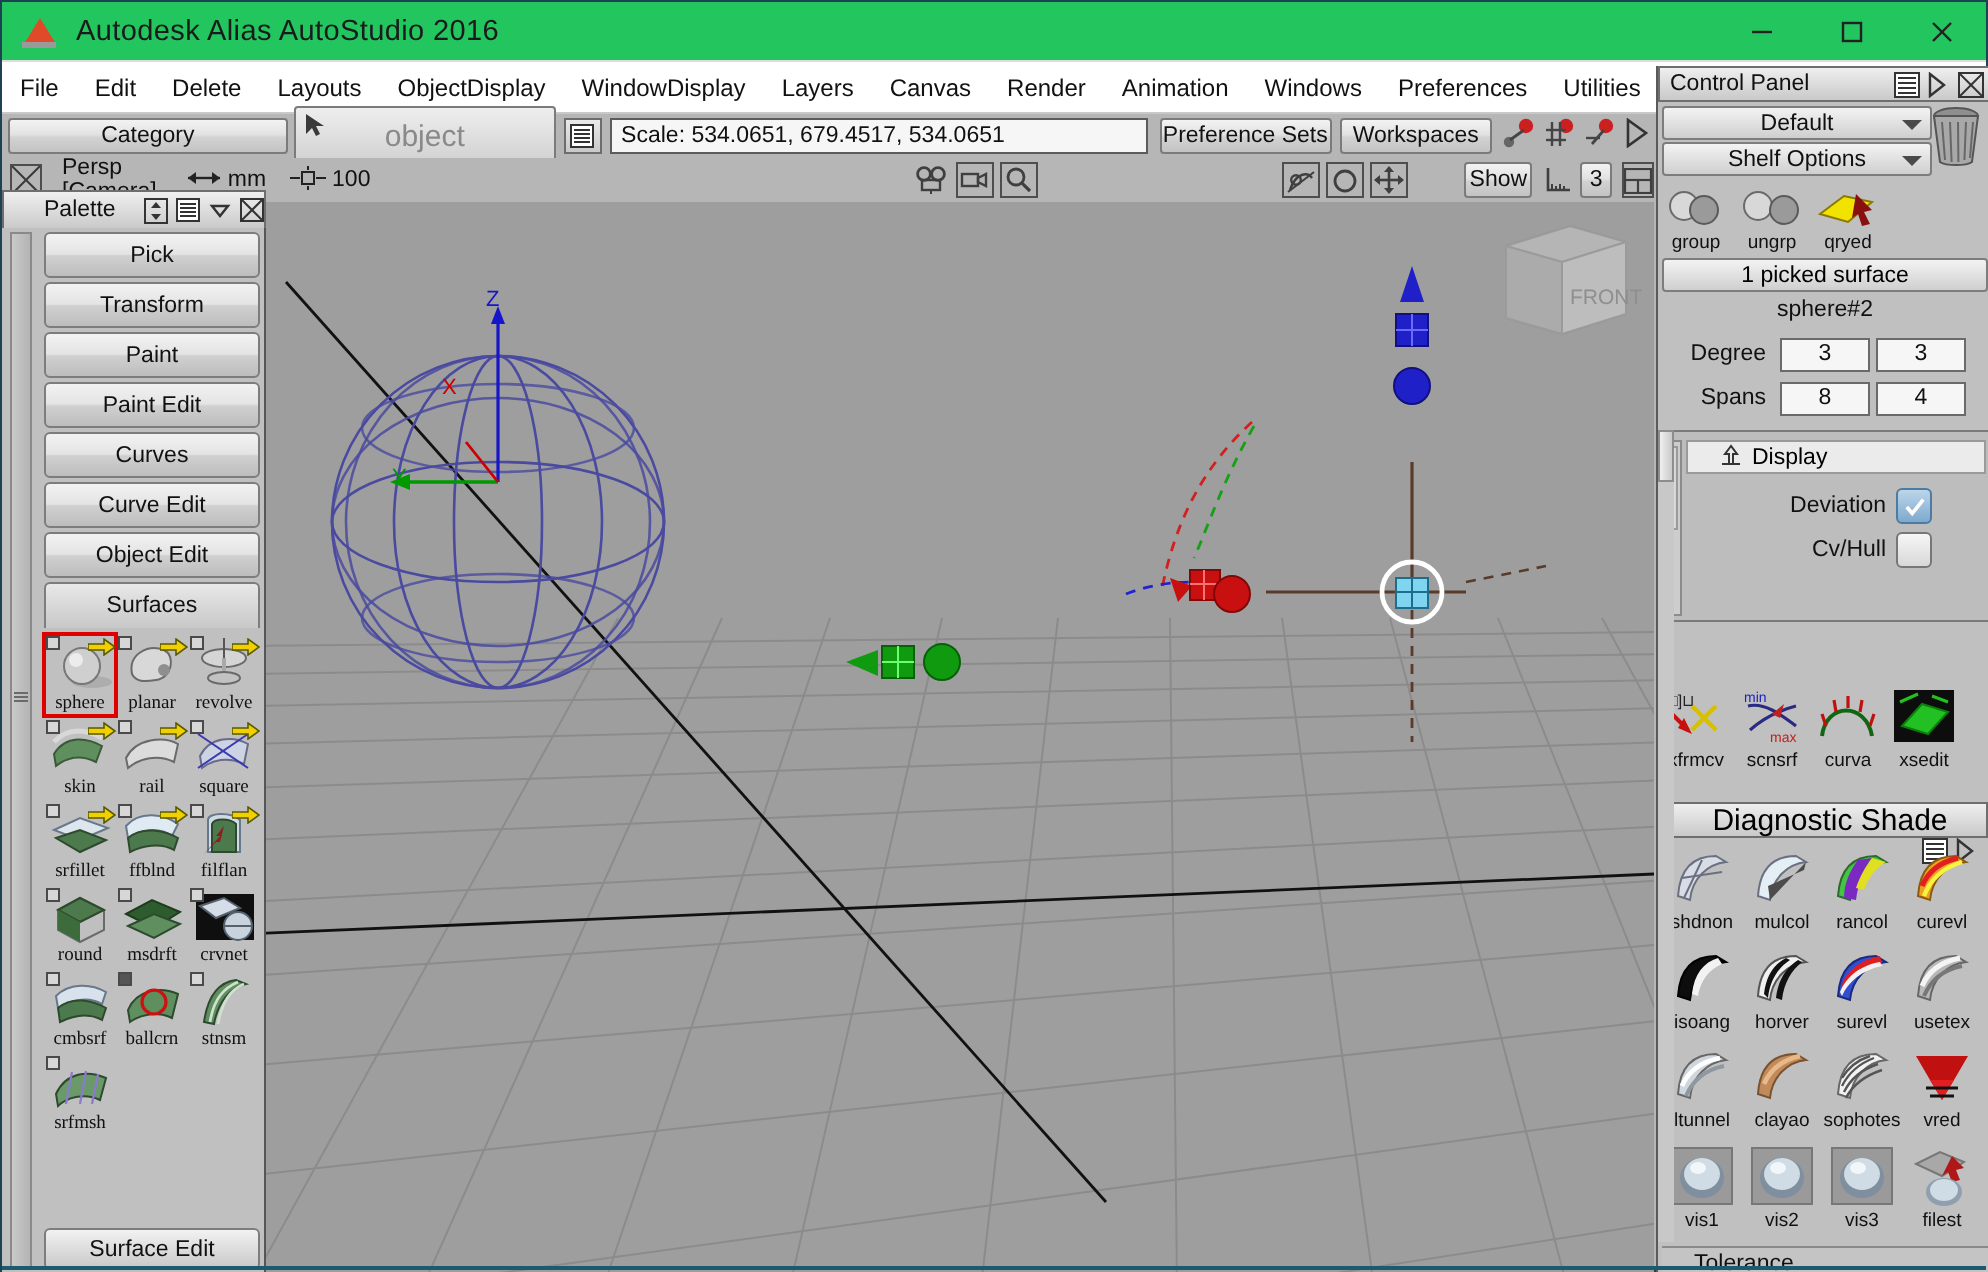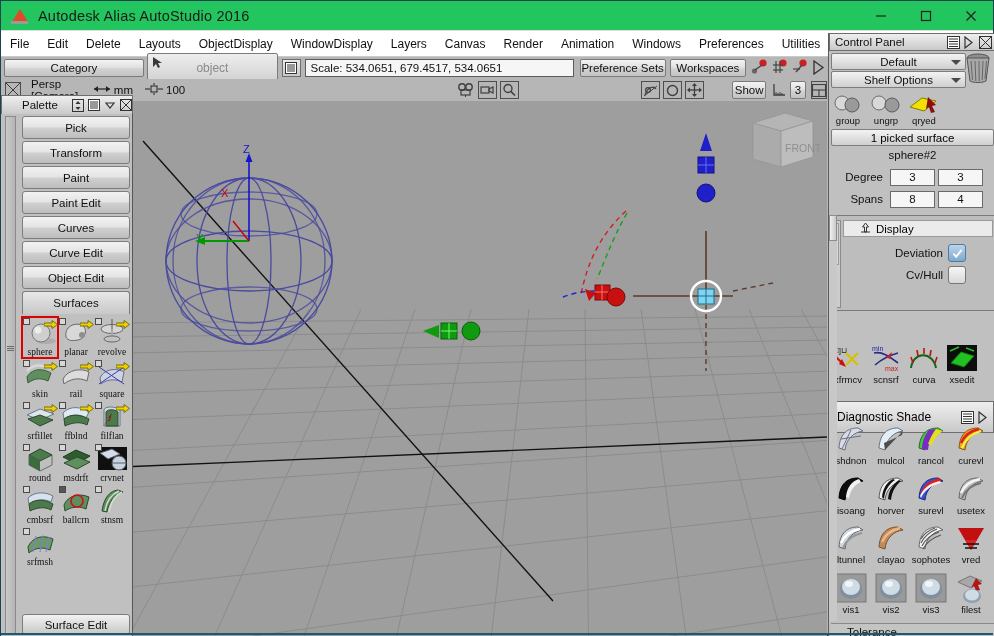--- a/index.html
+++ b/index.html
@@ -67,21 +67,21 @@
     height: 18px;
     display: flex; align-items: center; justify-content: center;
     font-size: 11.5px; color: #111;
   }
   .category-btn { width: 143px; margin-left: 1px; }
   .prompt-field {
     width: 134px; height: 31px; margin-left: 3px;
     background: linear-gradient(to bottom,#eee,#cfcfcf);
     border: 1px solid #7b7b7b; border-radius: 2px;
     display:flex; align-items:center; justify-content:center;
-    color: #8a8a8a; font-size: 12px; position: relative;
+    color: #8a8a8a; font-size: 15px; position: relative;
   }
   .cursor-ico { position: absolute; left: 3px; top: 2px; }
   .list-ico-btn {
     width: 19px; height: 18px; margin-left: 4px;
     background: linear-gradient(to bottom,#eaeaea,#c9c9c9);
     border: 1px solid #6d6d6d; display:flex;align-items:center;justify-content:center;
   }
   .scale-field {
     margin-left: 4px; width: 275px; height: 18px;
     background: #f6f6f6; border: 1px solid #5c5c5c;
@@ -234,24 +234,24 @@
     background: linear-gradient(to bottom,#f6f6f6,#d8d8d8);
     border: 1px solid #777; border-radius: 3px;
     display: flex; align-items: center; justify-content: center;
   }
   .chk.on { background: linear-gradient(to bottom,#bcd5ea,#7ea9cd); border-color:#4c7ba3; }
   .chk .tick { width: 11px; height: 11px; }
   .tool-icons-row { position: absolute; left: 0; top: 310px; width: 167px; height: 44px; display: flex; }
   .tool-cell { width: 38px; text-align: center; }
   .tool-cell .lbl { font-size: 9.5px; color: #111; display: block; margin-top: -1px; }
   .ds-header {
-    position: absolute; left: 2px; top: 368px; width: 163px; height: 32px;
+    position: absolute; left: 2px; top: 368px; width: 163px; height: 18px;
     background: linear-gradient(to bottom,#efefef,#c9c9c9);
     border: 1px solid #6e6e6e;
-    display: flex; align-items: center; padding-left: 5px; font-size: 12px;
+    display: flex; align-items: center; padding-left: 5px; font-size: 15px; flex-direction: column;
   }
   .ds-header .ico-row { margin-left: auto; display: flex; gap: 3px; padding-right: 3px; }
   .ds-grid {
     position: absolute; left: 2px; top: 388px; width: 163px; height: 200px;
     display: flex; flex-wrap: wrap; padding-top: 2px;
   }
   .ds-cell { width: 40px; text-align: center; }
   .ds-cell .lbl { font-size: 9.5px; color: #111; display:block; margin-top: -2px; }
   .tol-panel {
     position: absolute; left: 2px; top: 590px; width: 163px; height: 44px;

